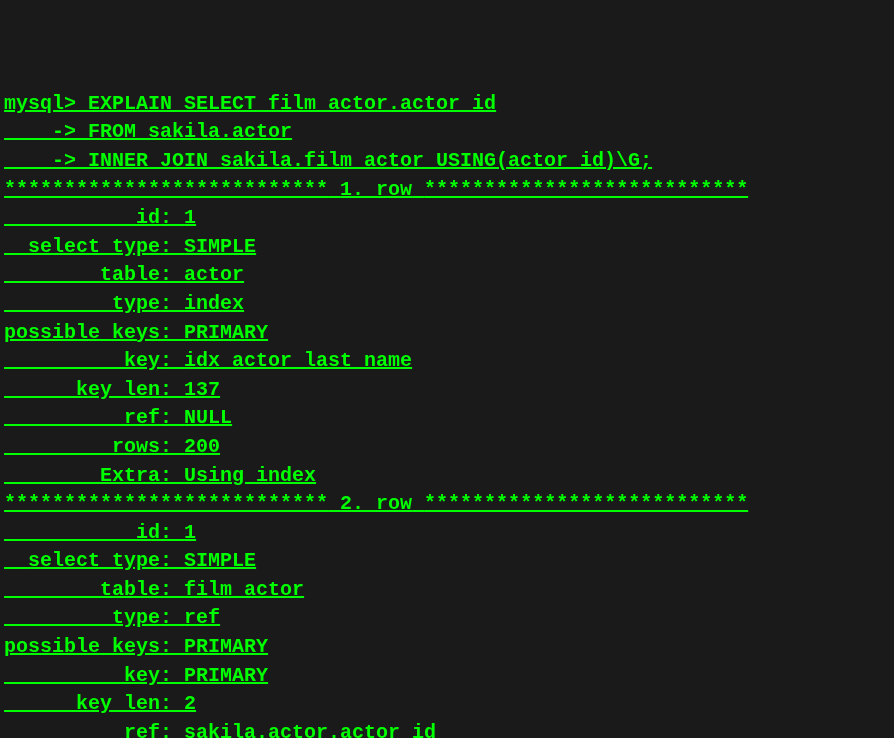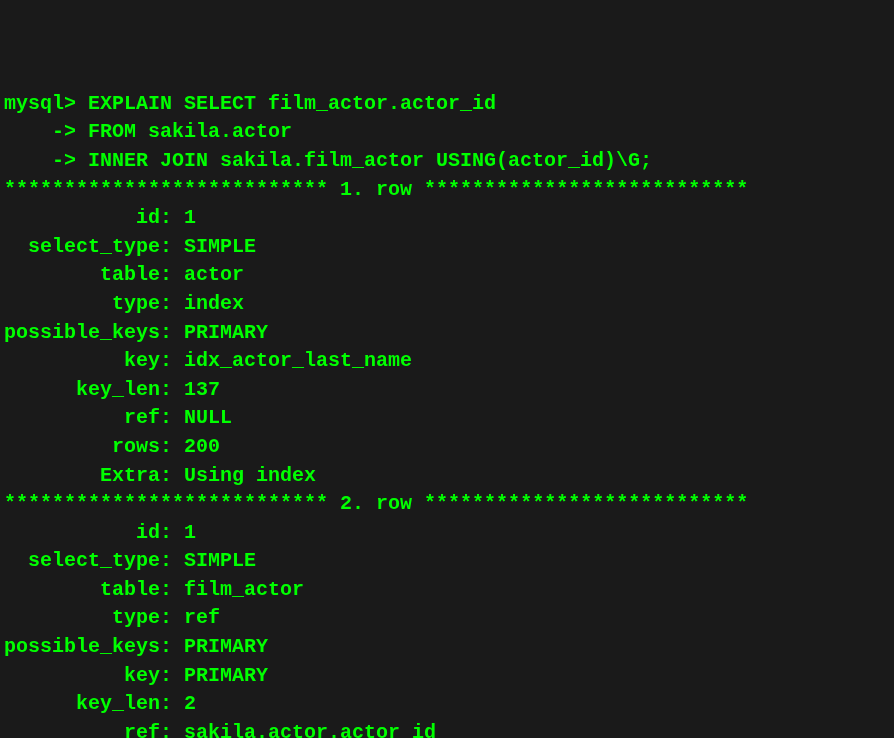--- a/index.html
+++ b/index.html
@@ -12,20 +12,21 @@
       font-weight: bold;
       line-height: 1.43;
       white-space: pre;
       width: 894px;
       height: 738px;
       box-sizing: border-box;
       overflow: hidden;
     }
     .terminal-line {
       display: block;
+      text-decoration: underline;
     }
   </style>
 </head>
 <body>
 
 
 <div><span class="terminal-line"><span>mysql&gt;</span> <span>EXPLAIN SELECT film_actor.actor_id</span></span><span class="terminal-line"><span>    -&gt;</span> <span>FROM sakila.actor</span></span><span class="terminal-line"><span>    -&gt;</span> <span>INNER JOIN sakila.film_actor USING(actor_id)\G;</span></span><span class="terminal-line"><span>***************************</span> <span>1. row</span> <span>***************************</span></span><span class="terminal-line">           <span>id</span>: <span>1</span></span><span class="terminal-line">  <span>select_type</span>: <span>SIMPLE</span></span><span class="terminal-line">        <span>table</span>: <span>actor</span></span><span class="terminal-line">         <span>type</span>: <span>index</span></span><span class="terminal-line"><span>possible_keys</span>: <span>PRIMARY</span></span><span class="terminal-line">          <span>key</span>: <span>idx_actor_last_name</span></span><span class="terminal-line">      <span>key_len</span>: <span>137</span></span><span class="terminal-line">          <span>ref</span>: <span>NULL</span></span><span class="terminal-line">         <span>rows</span>: <span>200</span></span><span class="terminal-line">        <span>Extra</span>: <span>Using index</span></span><span class="terminal-line"><span>***************************</span> <span>2. row</span> <span>***************************</span></span><span class="terminal-line">           <span>id</span>: <span>1</span></span><span class="terminal-line">  <span>select_type</span>: <span>SIMPLE</span></span><span class="terminal-line">        <span>table</span>: <span>film_actor</span></span><span class="terminal-line">         <span>type</span>: <span>ref</span></span><span class="terminal-line"><span>possible_keys</span>: <span>PRIMARY</span></span><span class="terminal-line">          <span>key</span>: <span>PRIMARY</span></span><span class="terminal-line">      <span>key_len</span>: <span>2</span></span><span class="terminal-line">          <span>ref</span>: <span>sakila.actor.actor_id</span></span></div>
 
 
 

